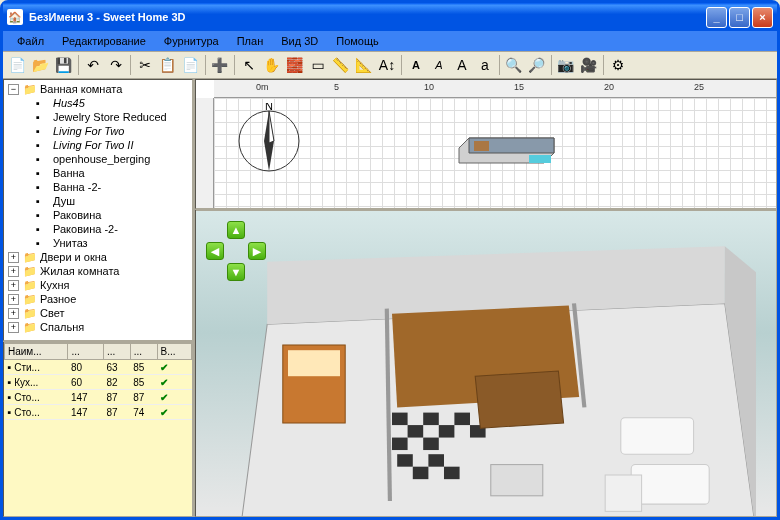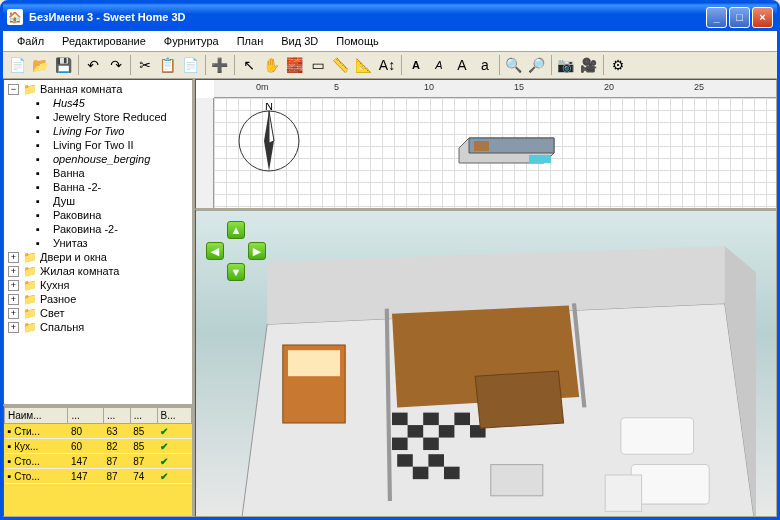--- a/index.html
+++ b/index.html
@@ -3,33 +3,33 @@
 <meta charset="utf-8">
 <style>
 * { margin: 0; padding: 0; box-sizing: border-box; font-family: Tahoma, sans-serif; font-size: 11px; }
 body { background: #ece9d8; width: 780px; height: 520px; overflow: hidden; }
 .window { border: 3px solid #0054e3; border-radius: 8px 8px 0 0; height: 100%; display: flex; flex-direction: column; background: #ece9d8; }
 .titlebar { background: linear-gradient(to bottom, #0058ee, #3d91ff 8%, #0054e3 40%, #0054e3); height: 28px; display: flex; align-items: center; padding: 0 4px; color: white; font-weight: bold; font-size: 13px; }
 .titlebar-icon { width: 16px; height: 16px; background: #fff; margin-right: 6px; border-radius: 2px; display: inline-flex; align-items: center; justify-content: center; }
 .titlebar-buttons { margin-left: auto; display: flex; gap: 2px; }
 .titlebar-btn { width: 21px; height: 21px; background: linear-gradient(#7ba4e8, #3868c8); border: 1px solid #fff; border-radius: 3px; display: flex; align-items: center; justify-content: center; color: white; font-weight: bold; cursor: pointer; }
 .titlebar-btn.close { background: linear-gradient(#e88b6e, #c83a1a); }
-.menubar { background: #ffffff; padding: 2px 6px; display: flex; gap: 2px; border-bottom: 1px solid #aca899; }
+.menubar { background: #3b82f6; padding: 2px 6px; display: flex; gap: 2px; border-bottom: 1px solid #aca899; }
 .menu-item { padding: 2px 8px; cursor: pointer; }
 .toolbar { background: #ece9d8; padding: 2px 4px; display: flex; gap: 1px; align-items: center; border-bottom: 1px solid #aca899; }
 .tool-btn { width: 22px; height: 22px; border: 1px solid transparent; display: flex; align-items: center; justify-content: center; cursor: pointer; font-size: 14px; }
 .tool-sep { width: 1px; height: 20px; background: #aca899; margin: 0 2px; }
 .main { flex: 1; display: flex; overflow: hidden; }
 .left-panel { width: 192px; display: flex; flex-direction: column; border-right: 2px solid #aca899; }
 .tree-panel { flex: 1; background: white; border: 1px inset #aca899; overflow: auto; padding: 2px; }
 .tree-item { display: flex; align-items: center; padding: 1px 2px; cursor: pointer; white-space: nowrap; }
 .tree-toggle { width: 11px; height: 11px; border: 1px solid #919191; background: white; display: inline-flex; align-items: center; justify-content: center; margin-right: 4px; font-size: 9px; line-height: 1; }
 .tree-icon { width: 14px; height: 12px; margin-right: 3px; display: inline-block; }
 .tree-spacer { display: inline-block; }
-.furniture-table { height: 112px; background: #fde047; border: 1px inset #aca899; overflow: auto; border-top: 2px solid #aca899; }
+.furniture-table { height: 176px; background: #fef9c3; border: 1px inset #aca899; overflow: auto; border-top: 2px solid #aca899; }
 .ftable { width: 100%; border-collapse: collapse; }
 .ftable th { background: #ece9d8; border: 1px solid #aca899; padding: 2px 3px; font-weight: normal; text-align: left; font-size: 10px; position: sticky; top: 0; }
 .ftable td { border-bottom: 1px solid #eee; padding: 1px 3px; font-size: 10px; }
 .check { color: green; font-weight: bold; }
 .right-panel { flex: 1; display: flex; flex-direction: column; }
 .plan-view { height: 130px; background: white; border: 1px inset #aca899; position: relative; overflow: hidden; }
 .ruler-h { height: 18px; background: #f0f0f0; border-bottom: 1px solid #999; position: relative; margin-left: 18px; }
 .ruler-v { width: 18px; background: #f0f0f0; border-right: 1px solid #999; position: absolute; left: 0; top: 18px; bottom: 0; }
 .plan-grid { position: absolute; left: 18px; top: 18px; right: 0; bottom: 0; background-image: linear-gradient(#ddd 1px, transparent 1px), linear-gradient(90deg, #ddd 1px, transparent 1px); background-size: 12px 12px; }
 .compass { position: absolute; left: 20px; top: 5px; width: 70px; height: 70px; }
@@ -123,26 +123,26 @@
               <span style="">Jewelry Store Reduced</span>
             </div>
             <div class="tree-item">
               <span class="tree-spacer" style="width:28px"></span>
               <span class="tree-icon">▪</span>
               <span style="font-style:italic">Living For Two</span>
             </div>
             <div class="tree-item">
               <span class="tree-spacer" style="width:28px"></span>
               <span class="tree-icon">▪</span>
-              <span style="">Living For Two II</span>
-            </div>
-            <div class="tree-item">
-              <span class="tree-spacer" style="width:28px"></span>
-              <span class="tree-icon">▪</span>
-              <span style="font-style:italic">openhouse_berging</span>
+              <span style="font-style:italic">Living For Two II</span>
+            </div>
+            <div class="tree-item">
+              <span class="tree-spacer" style="width:28px"></span>
+              <span class="tree-icon">▪</span>
+              <span style="">openhouse_berging</span>
             </div>
             <div class="tree-item">
               <span class="tree-spacer" style="width:28px"></span>
               <span class="tree-icon">▪</span>
               <span>Ванна</span>
             </div>
             <div class="tree-item">
               <span class="tree-spacer" style="width:28px"></span>
               <span class="tree-icon">▪</span>
               <span>Ванна -2-</span>

